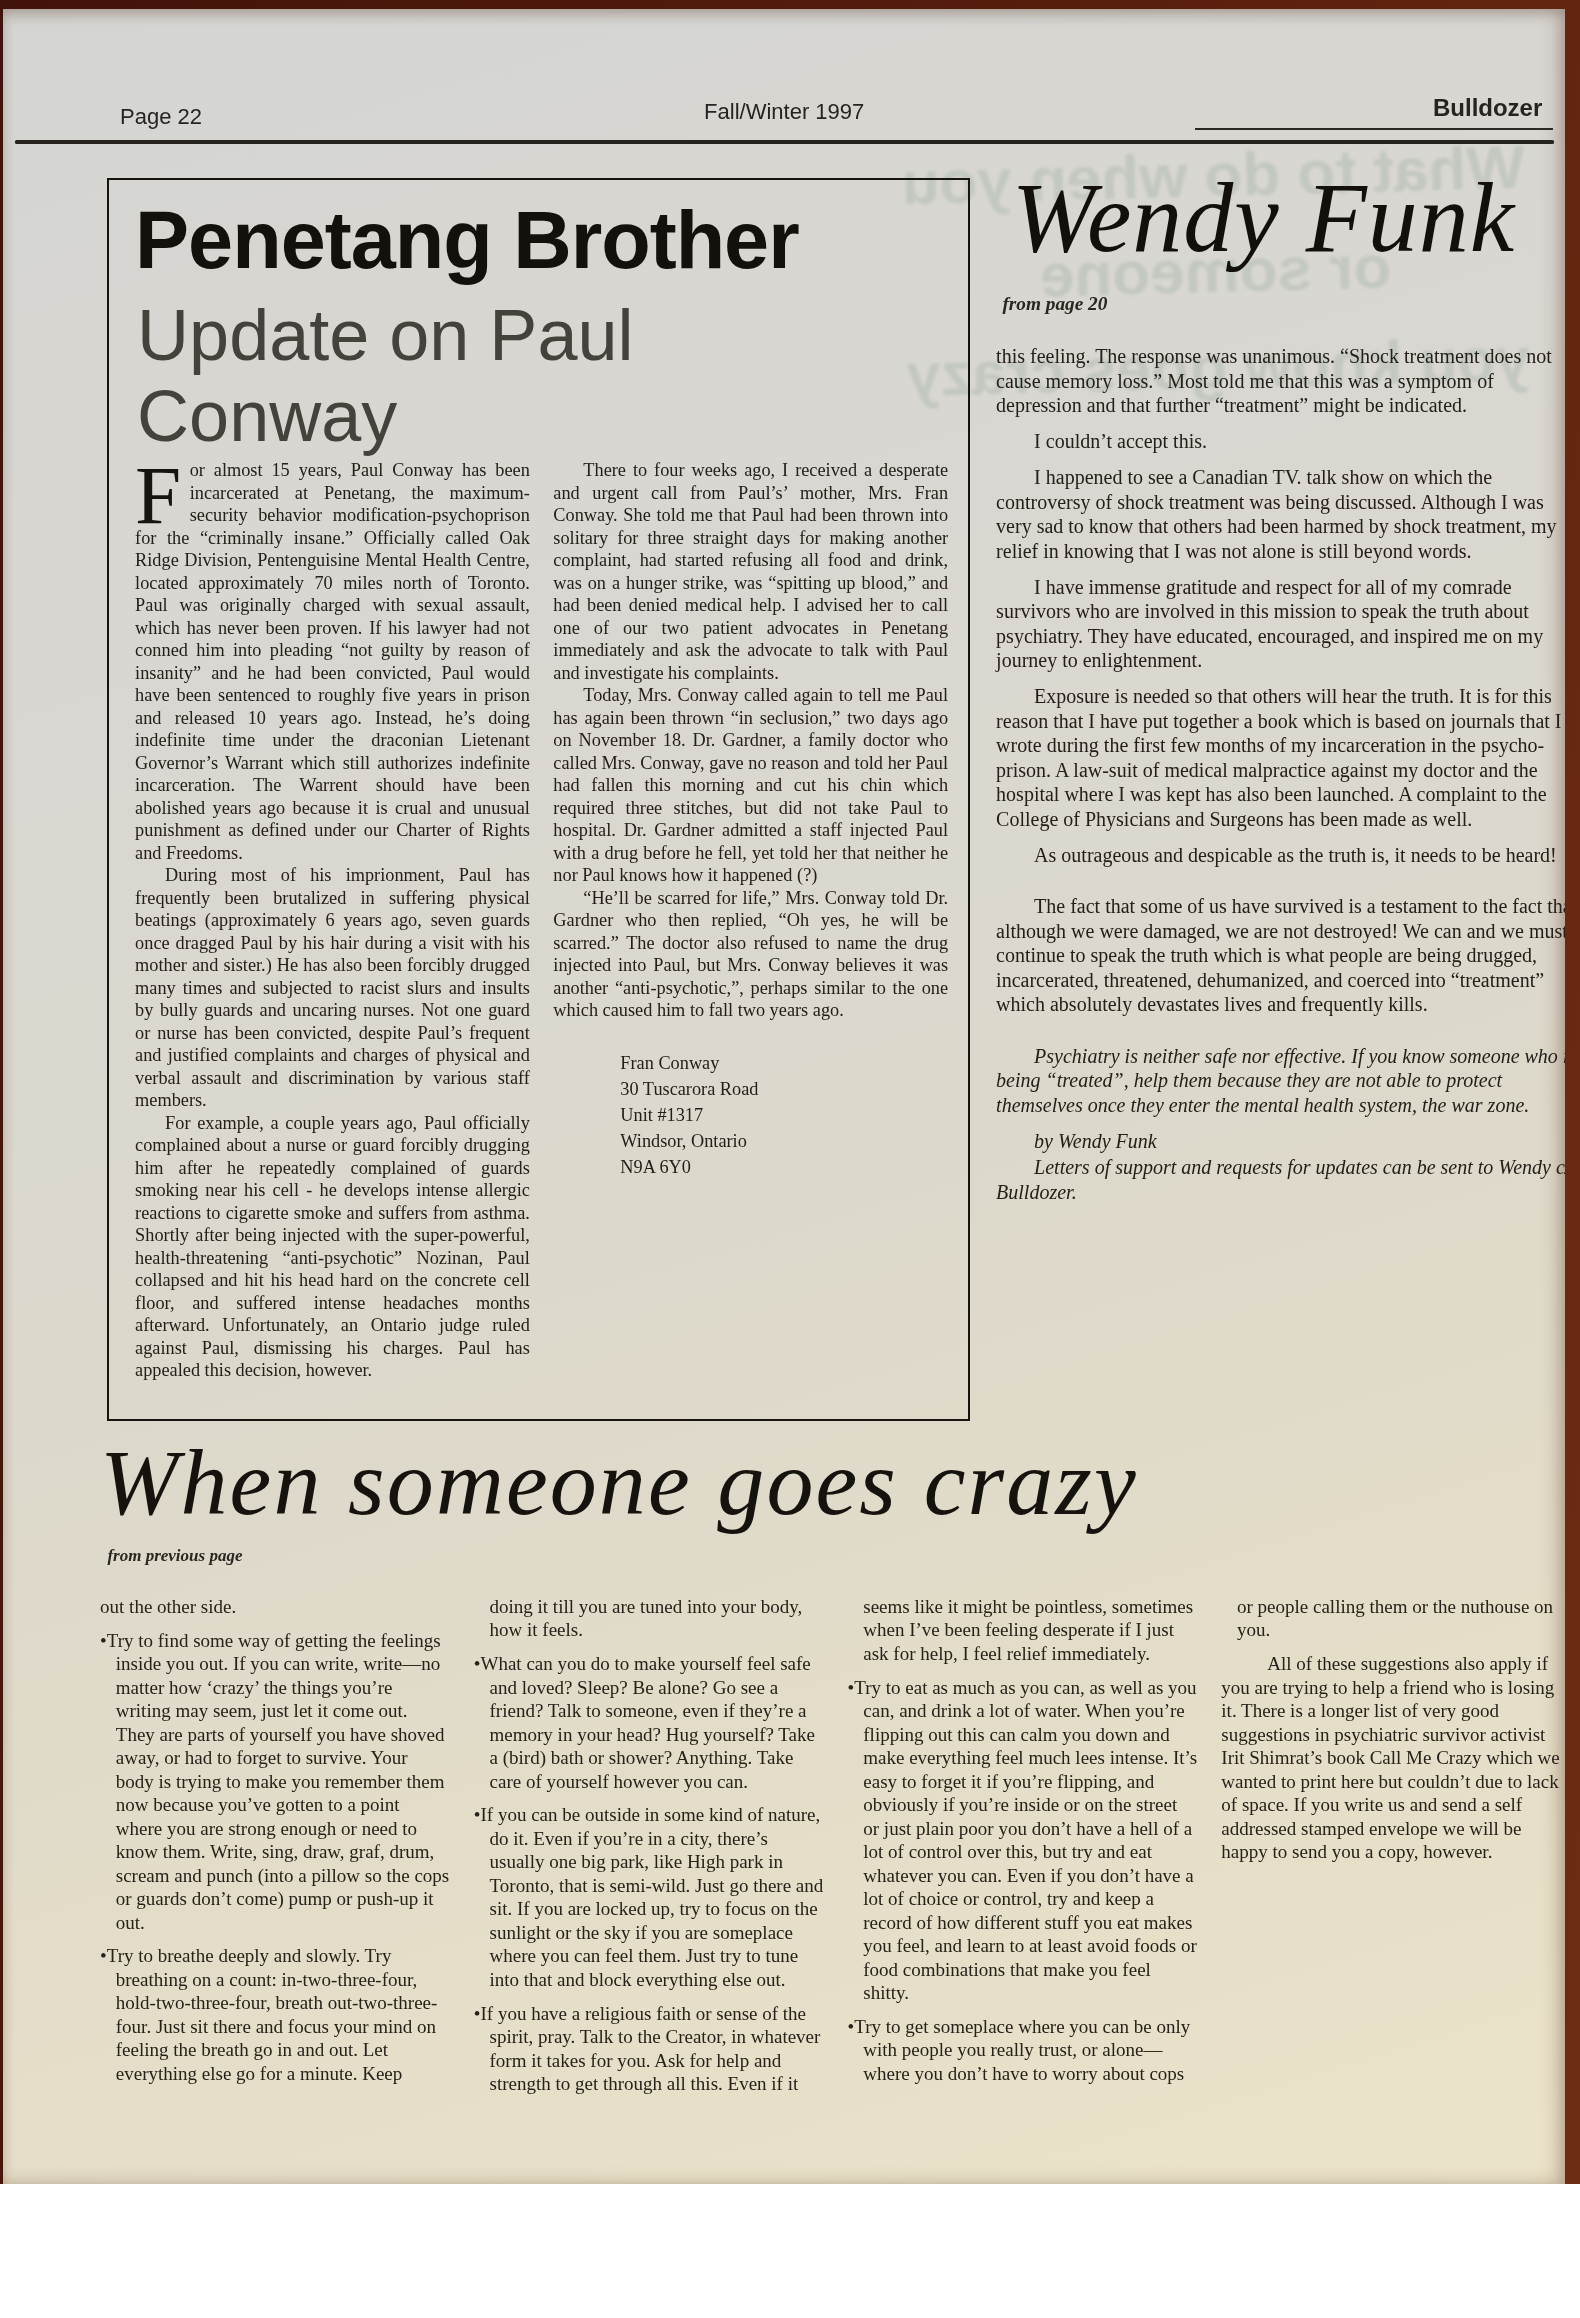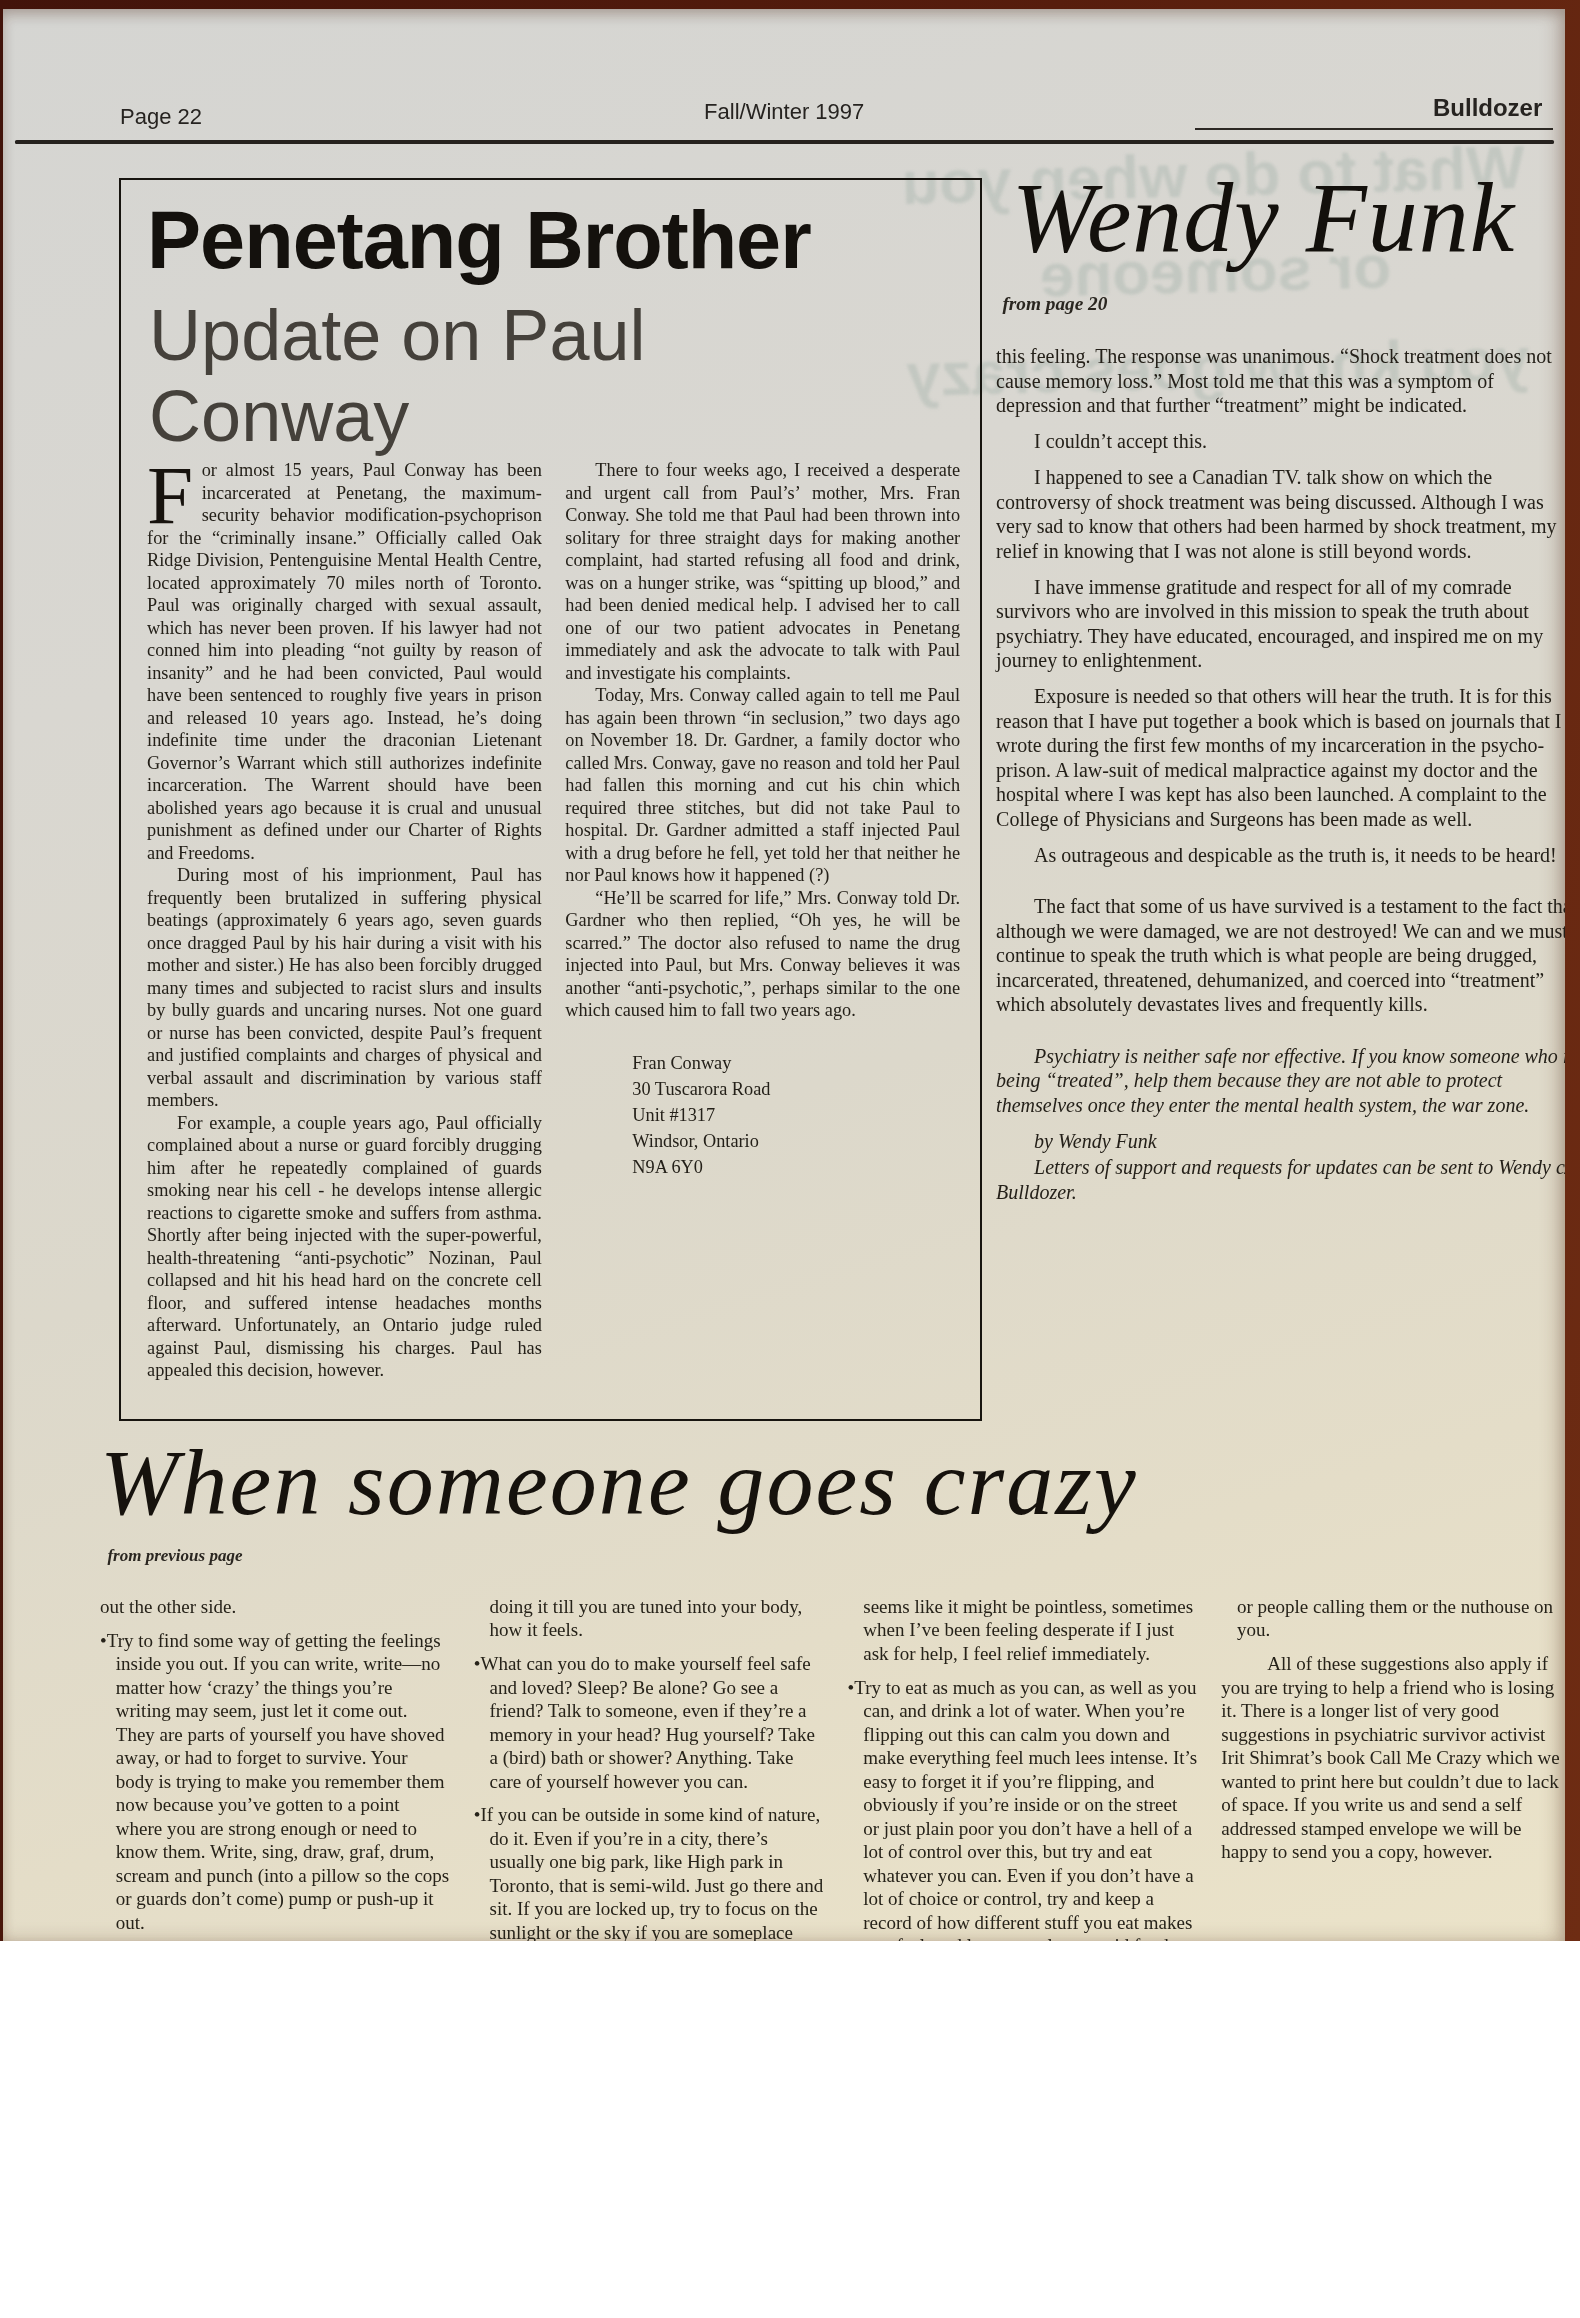--- a/index.html
+++ b/index.html
@@ -1,38 +1,38 @@
 <!DOCTYPE html>
 <html style="font-size:8.4px"><head>
 <meta charset="utf-8">
 <style>
   html,body{margin:0;padding:0;}
   body{width:1581px;height:2319px;font-family:"Liberation Serif",serif;}
-  .backdrop{position:relative;width:1581px;height:1941px;overflow:hidden;
+  .backdrop{position:relative;width:1581px;height:2184px;overflow:hidden;
     background:linear-gradient(100deg,#42130a 0%,#571d0d 55%,#6e2c13 100%);}
   .paper{position:absolute;left:3.1px;top:9.4px;right:15.7px;bottom:0;overflow:hidden;
     background:linear-gradient(163deg,#d5d5d2 0%,#d9d7d1 30%,#dcd8cb 55%,#e4ddc8 78%,#ebe3c9 100%);
     box-shadow:inset -7.3px 0 18px rgba(80,40,20,.25), inset 0 5.2px 11.5px rgba(60,30,15,.18);
     color:#211d19;}
   
   .ghost{position:absolute;top:118px;right:15.7px;width:669px;text-align:center;
     transform:scaleX(-1) rotate(1.5deg);
     font-family:"Liberation Sans",sans-serif;font-weight:700;font-size:62px;line-height:1.55;
     color:rgba(120,145,138,.22);filter:blur(1.6px);pointer-events:none;}
   
   .hdr{position:absolute;top:88px;left:0;right:0;height:31px;
     font-family:"Liberation Sans",sans-serif;font-size:22px;color:#262320;}
   .hdr-left{position:absolute;left:117px;top:6.3px;}
   .hdr-center{position:absolute;left:50%;transform:translateX(-50%);top:2.1px;text-align:right;}
   .hdr-right{position:absolute;right:23px;top:-3.1px;font-weight:700;font-size:24px;}
   .hdr-rule{position:absolute;left:11.5px;right:11.5px;top:131px;height:3.7px;background:#26221e;border-radius:1.6px;}
   .hdr-rule2{position:absolute;left:1192px;right:12.5px;top:119px;height:2.1px;background:#2c2824;}
   
   .penetang{position:absolute;left:104px;top:169px;width:859px;height:1239px;
-    border:2.1px solid #17140f;background:transparent;margin-left:12px;}
+    border:2.1px solid #17140f;background:transparent;}
   .penetang h1{margin:20px 0 0 26px;font-family:"Liberation Sans",sans-serif;
     font-size:81px;font-weight:700;letter-spacing:-1px;color:#14110d;line-height:1;}
   .penetang h2{margin:13.6px 0 0 28px;font-family:"Liberation Sans",sans-serif;
     font-size:72px;font-weight:400;color:#45413b;line-height:1.12;}
   .pen-cols{position:absolute;left:26px;right:20px;top:279px;bottom:13.6px;
     column-count:2;column-gap:23.5px;column-fill:auto;
     font-size:18.3px;line-height:22.5px;text-align:justify;color:#242019;overflow:hidden;}
   .pen-cols .para{margin:0;text-indent:30px;}
   .pen-cols .first{text-indent:0;}
   .pen-cols .addr{text-indent:0;text-align:left;margin:29px 0 0 67px;

